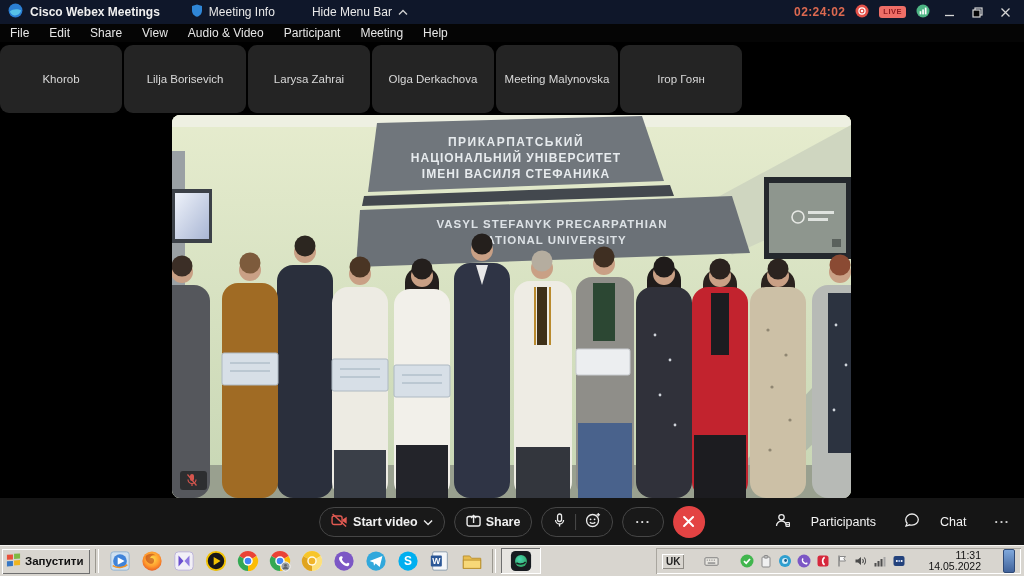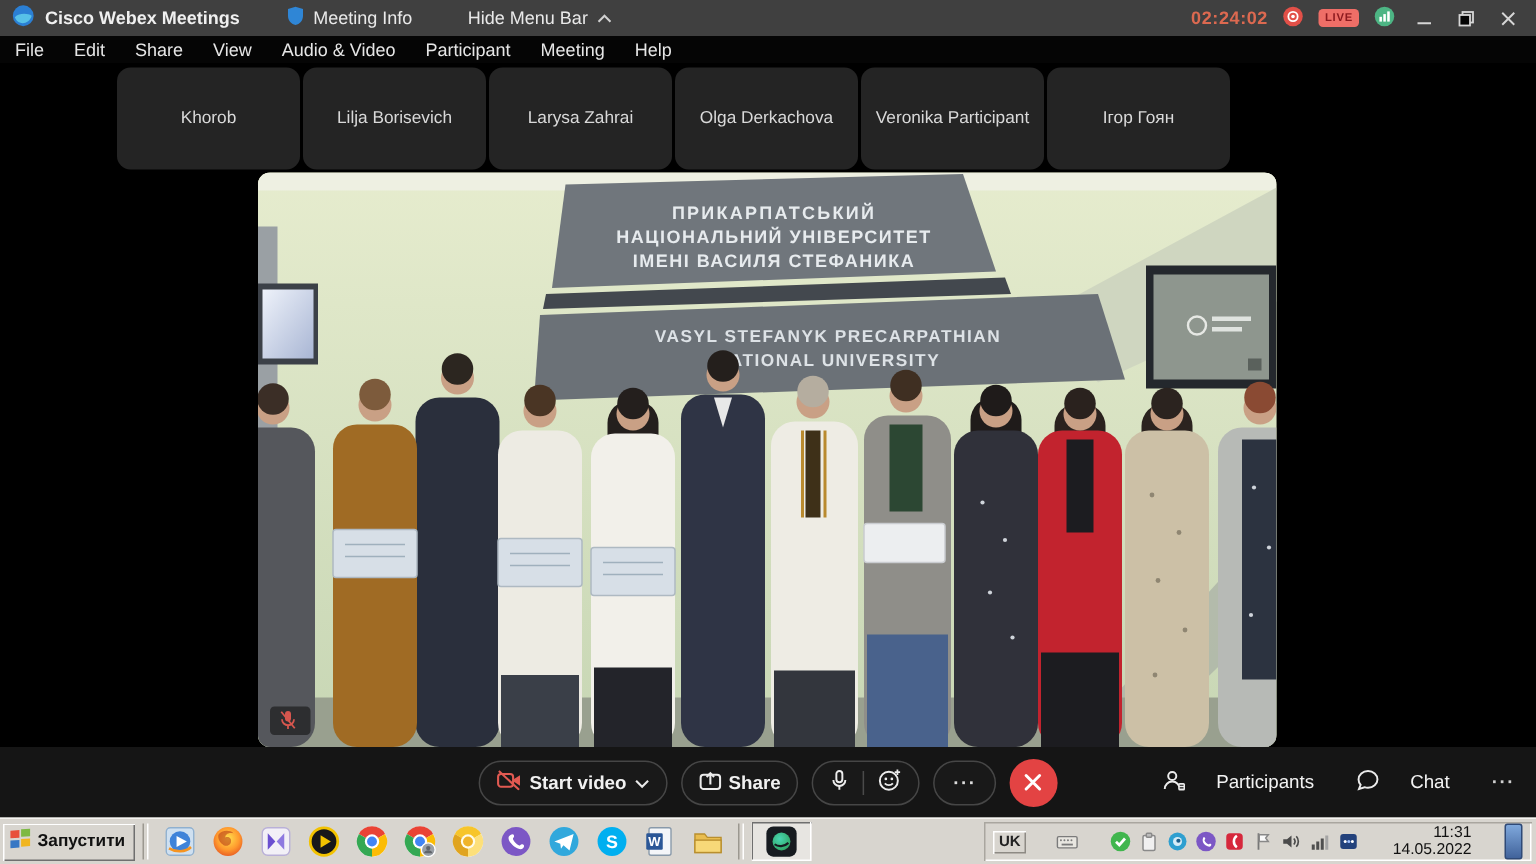--- a/index.html
+++ b/index.html
@@ -1,39 +1,39 @@
 <!DOCTYPE html>
 <html><head>
 <meta charset="utf-8">
 <style>
   html,body{margin:0;padding:0;background:#000;}
   .screen{position:relative;width:1024px;height:576px;background:#000;overflow:hidden;
           font-family:"Liberation Sans",sans-serif;-webkit-font-smoothing:antialiased;}
 
   
-  .titlebar{position:absolute;left:0;top:0;width:1024px;height:24px;background:#404040;
+  .titlebar{position:absolute;left:0;top:0;width:1024px;height:24px;background:#0f172a;
             display:flex;align-items:center;color:#e9e9e9;font-size:12px;}
   .tb-left{display:flex;align-items:center;padding-left:8px;gap:7px;}
   .tb-title{font-weight:600;color:#f0f0f0;}
   .tb-info{display:flex;align-items:center;gap:6px;margin-left:24px;}
   .tb-hide{display:flex;align-items:center;gap:6px;margin-left:30px;}
   .tb-right{margin-left:auto;display:flex;align-items:center;gap:10px;padding-right:10px;}
   .timer{color:#dc6950;letter-spacing:.4px;font-weight:600;}
   .live{background:#ef6e67;color:#8d1a1f;font-size:7.5px;font-weight:bold;border-radius:3px;
         padding:2px 4px;line-height:1;letter-spacing:.5px;}
   .winbtn{display:flex;align-items:center;justify-content:center;width:18px;height:18px;color:#d6d6d6;}
 
   
   .menubar{position:absolute;left:0;top:24px;width:1024px;height:18px;background:#050505;
            display:flex;align-items:center;color:#e6e6e6;font-size:12px;}
   .menubar span{padding:0 10px;cursor:default;}
 
   
   .strip{position:absolute;left:0;top:42px;width:1024px;height:73px;background:#000;
-         display:flex;align-items:center;gap:2px;padding-left:78px;box-sizing:border-box;}
+         display:flex;align-items:center;gap:2px;box-sizing:border-box;}
   .tile{width:122px;height:68px;background:#242424;border-radius:9px;display:flex;
         align-items:center;justify-content:center;color:#d9d9d9;font-size:11.5px;flex:0 0 auto;}
 
   
   .stage{position:absolute;left:172px;top:115px;width:679px;height:383px;border-radius:8px;
          overflow:hidden;background:#dde5c6;}
   .stage svg{display:block;}
   .hostlabel{position:absolute;left:8px;bottom:8px;display:flex;align-items:center;gap:6px;
              background:rgba(12,12,12,.55);border-radius:3px;padding:2px 9px 3px 6px;
              color:#f1f1f1;font-size:12.5px;}
@@ -163,21 +163,21 @@
     <div class="tile">
         <span>Lilja Borisevich</span>
       </div>
     <div class="tile">
         <span>Larysa Zahrai</span>
       </div>
     <div class="tile">
         <span>Olga Derkachova</span>
       </div>
     <div class="tile">
-        <span>Veronika Participant</span>
+        <span>Meeting Malynovska</span>
       </div>
     <div class="tile">
         <span>Ігор Гоян</span>
       </div>
   </div>
 
   <div class="stage">
     <svg width="679" height="383" viewBox="0 0 679 383">
       <defs>
         <linearGradient id="wall" x1="0" y1="0" x2="0" y2="1">

